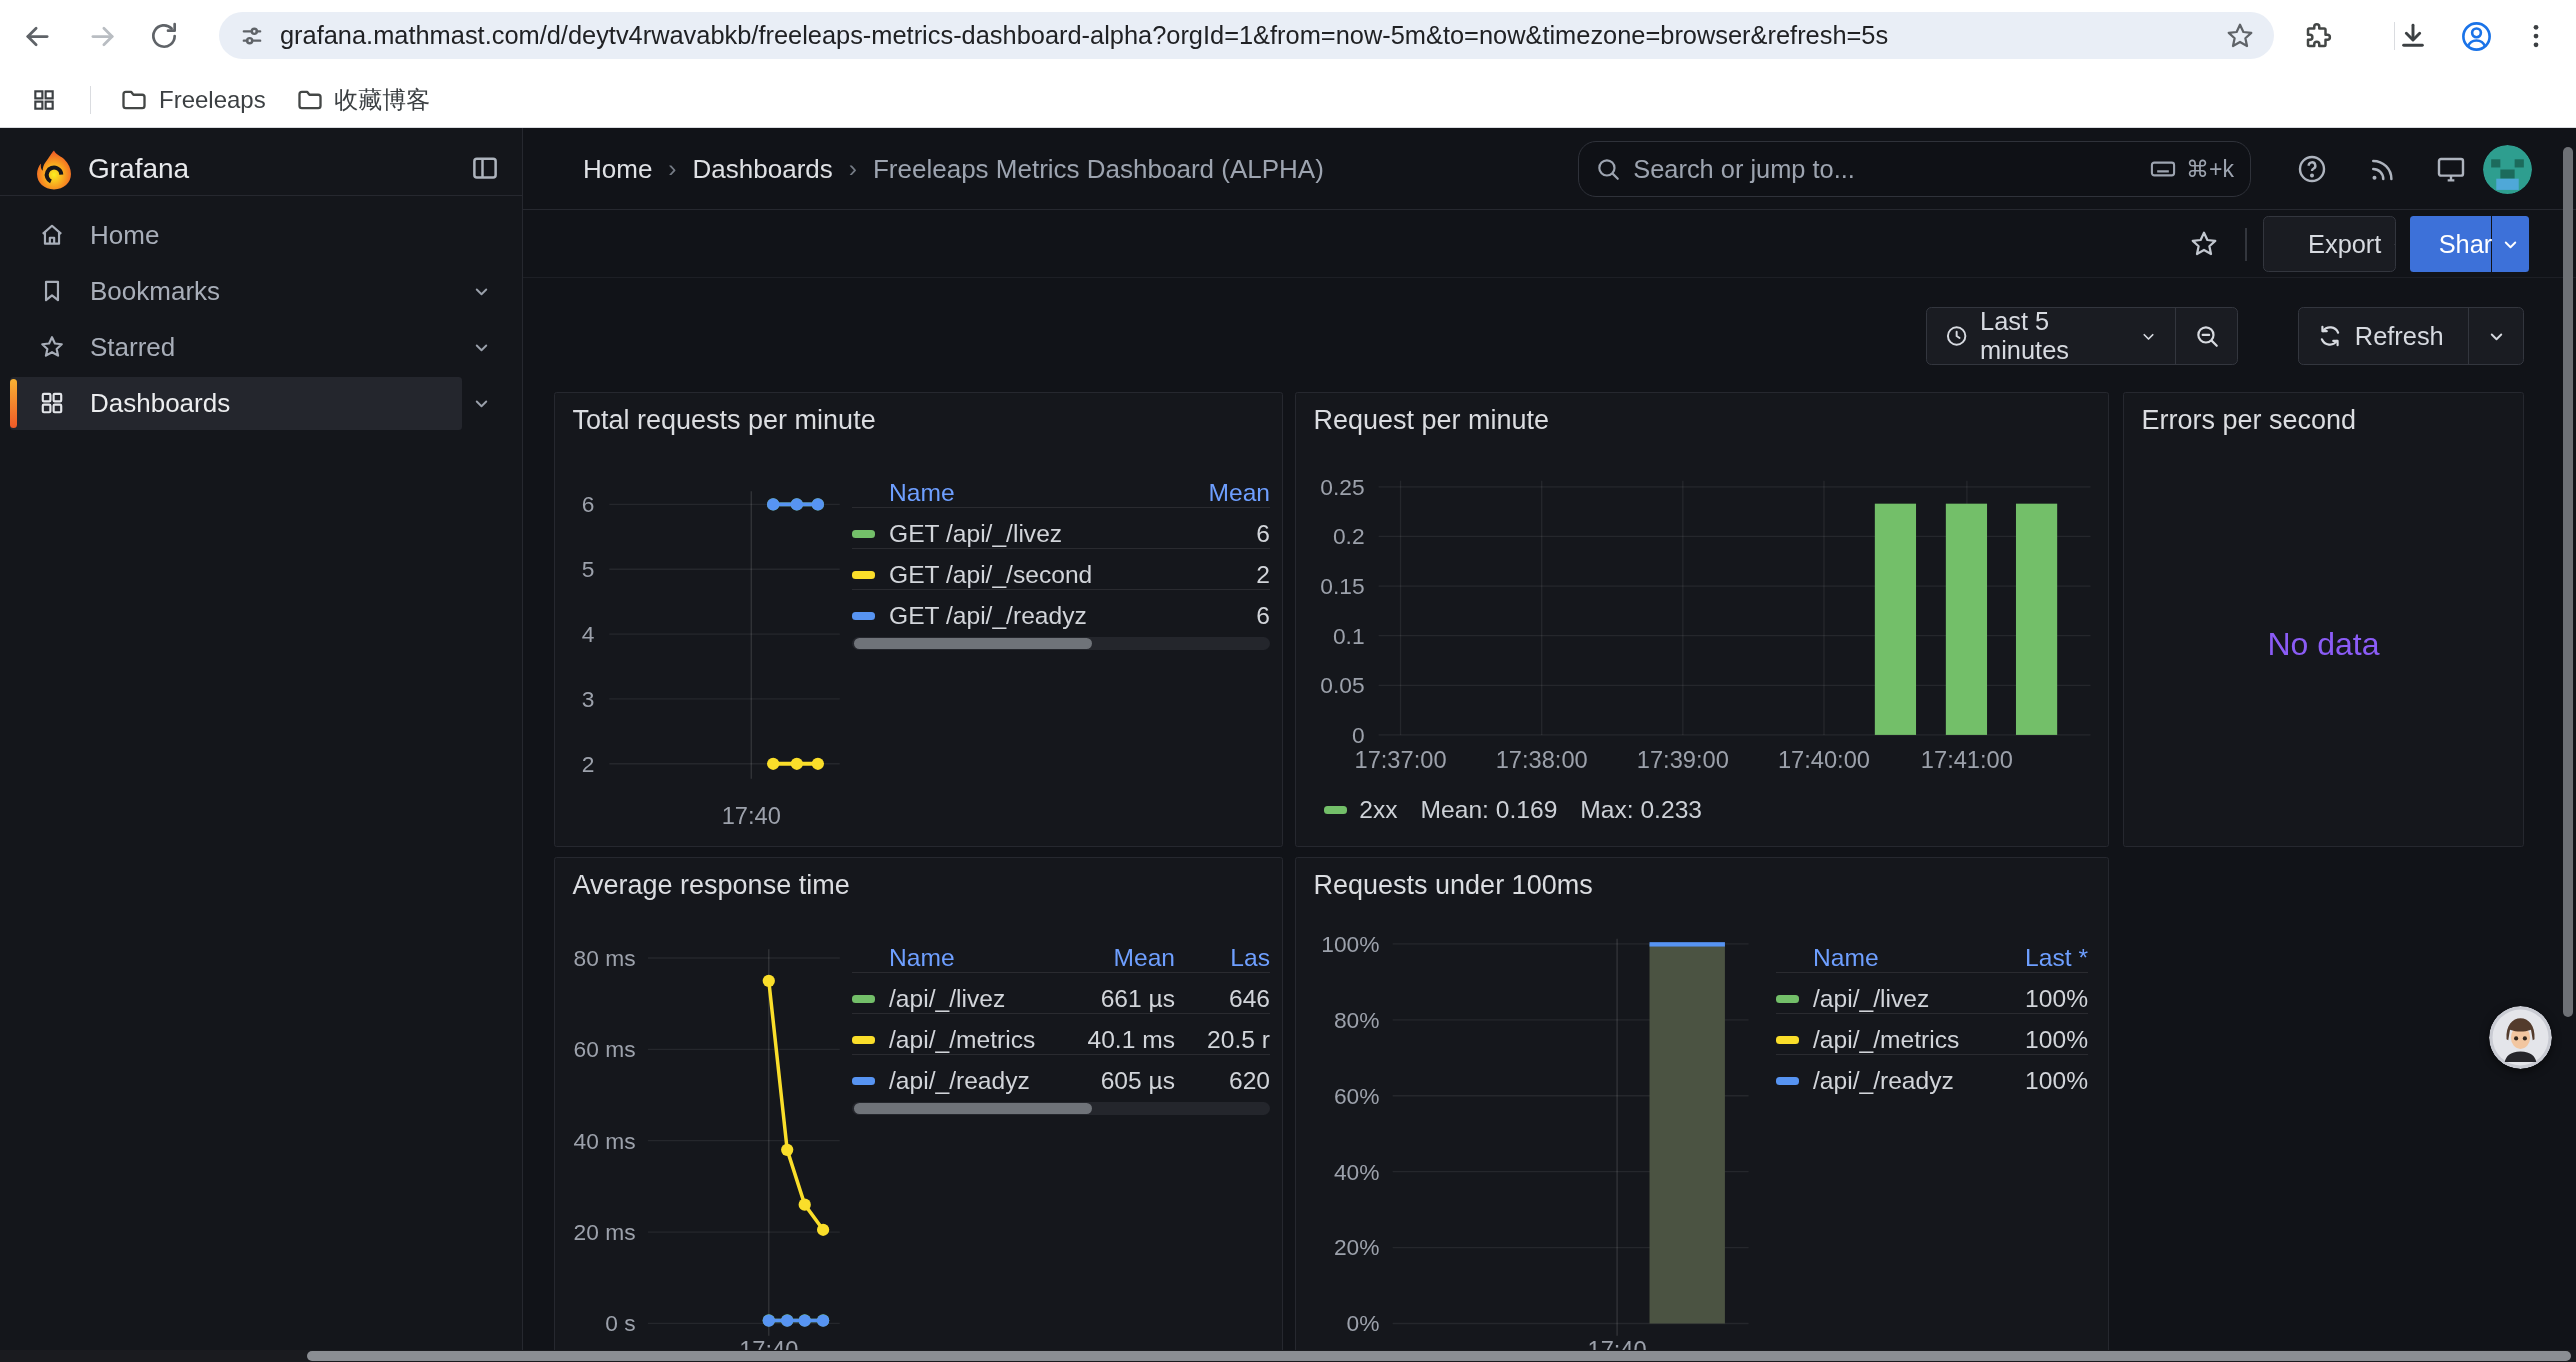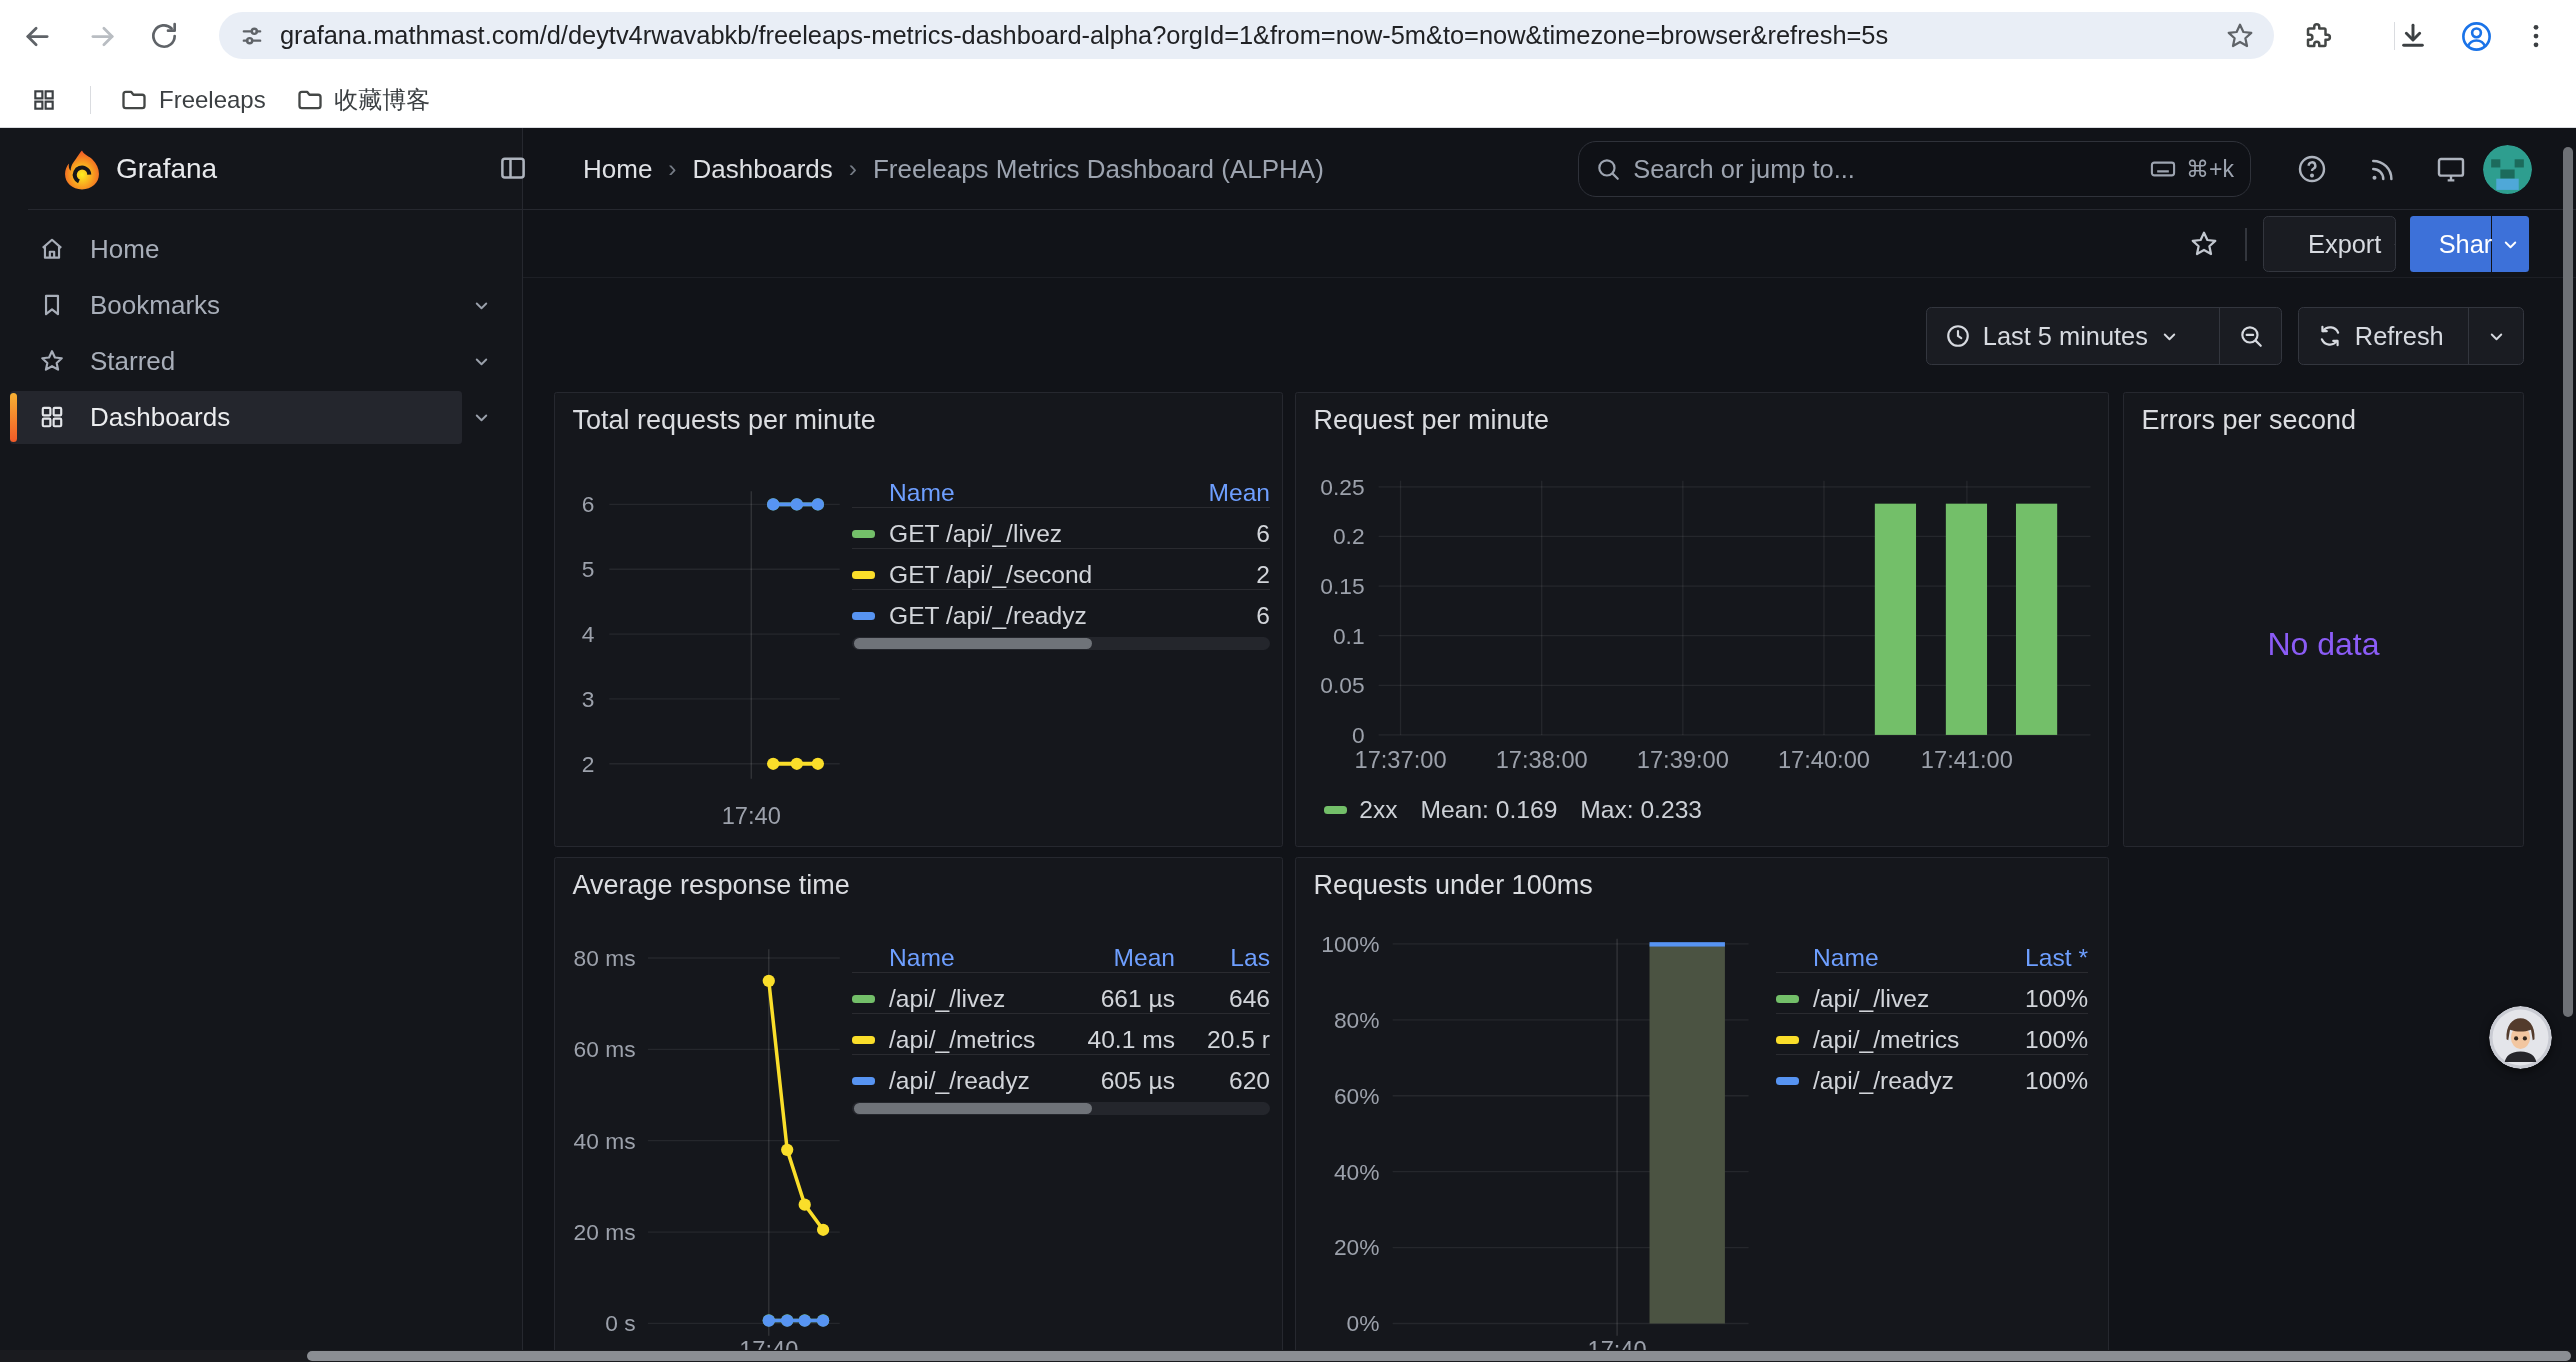--- a/index.html
+++ b/index.html
@@ -20,21 +20,21 @@
   .bbar { position:absolute; top:72px; left:0; right:0; height:55px; background:#fff;
     display:flex; align-items:center; }
   .bm-item { display:flex; align-items:center; gap:10.5px; color:#3C4043; font-size:24px;
     margin-left:30px; }
   .bdiv { width:0.9px; height:28px; background:#DADCE0; margin-left:24.6px; }
 
   
   .app { position:absolute; top:128px; left:0; width:2576px; height:1235px; background:#111318; }
   .sidebar { position:absolute; left:0; top:0; width:523px; height:100%;
     background:#14161B; border-right:1.3px solid #26282F; }
-  .sb-head { position:relative; height:82px; border-bottom:1.3px solid #26282F;margin-left:28px; }
+  .sb-head { position:relative; height:68px; border-bottom:1.3px solid #26282F; }
   .brand { position:absolute; left:88px; top:24.6px; font-size:28px; color:#E8EAED; }
   .sb-item { position:relative; height:56px; margin-top:0; cursor:pointer; }
   .sb-pill { position:absolute; left:9.6px; right:60px; top:1.8px; bottom:1.8px; border-radius:3.5px; }
   .sb-item.active .sb-pill { background:#24262D; }
   .sb-bar { position:absolute; left:9.6px; top:3.5px; width:7px; bottom:3.5px; border-radius:3.5px;
     background:linear-gradient(180deg,#F8B133,#F05A28); display:none; }
   .sb-item.active .sb-bar { display:block; }
   .sb-ic { position:absolute; left:39px; top:15px; color:#A8AEB9; }
   .sb-item.active .sb-ic { color:#E4E6EA; }
   .sb-label { position:absolute; left:90px; top:12.3px; font-size:26px; color:#A8AEB9; }
@@ -352,21 +352,21 @@
       </div>
       <div class="share-chev">
         <svg width="19" height="19" viewBox="0 0 24 24" fill="none" stroke="currentColor" stroke-width="2.4" stroke-linecap="round" stroke-linejoin="round">
             <path d="M6 9.5l6 6 6-6"></path>
           </svg>
       </div>
     </div>
 
     <div class="canvas">
 
-      <div class="tgroup" style="left:1403px;width:356px">
+      <div class="tgroup" style="left:1403px;width:312px">
         <div class="tsec" style="flex:1">
           <svg width="26" height="26" viewBox="0 0 24 24" fill="none" stroke="currentColor" stroke-width="2" stroke-linecap="round">
               <circle cx="12" cy="12" r="9"></circle>
               <path d="M12 7.5V12l3 2"></path>
             </svg>
           <span>Last 5 minutes</span>
           <svg width="19" height="19" viewBox="0 0 24 24" fill="none" stroke="currentColor" stroke-width="2.4" stroke-linecap="round" stroke-linejoin="round">
               <path d="M6 9.5l6 6 6-6"></path>
             </svg>
         </div>

